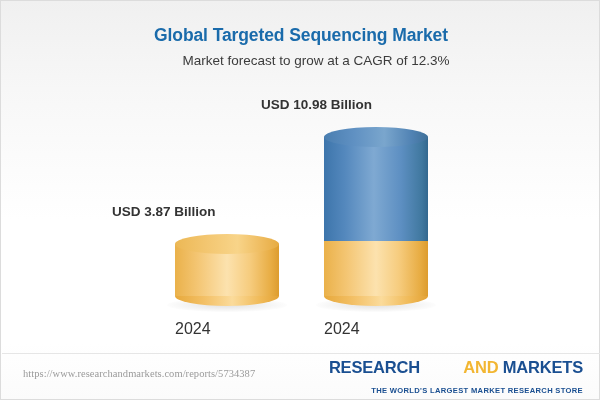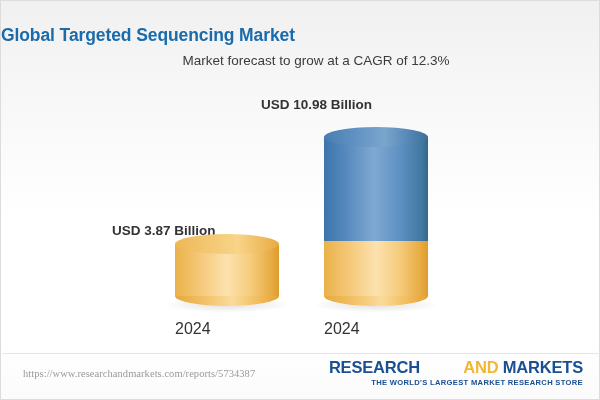--- a/index.html
+++ b/index.html
@@ -19,20 +19,21 @@
     height: 400px;
     box-sizing: border-box;
     border: 1px solid #dcdcdc;
     background: linear-gradient(180deg, #f0f0f0 0%, #f7f7f7 22%, #ffffff 55%, #ffffff 86%, #fbfbfb 100%);
   }
   #chart-title {
     position: absolute;
     top: 24px;
     left: 0;
     width: 600px;
+    text-align: center;
     font-size: 17.5px;
     font-weight: bold;
     color: #1a6bab;
     letter-spacing: -0.1px;
   }
   #chart-subtitle {
     position: absolute;
     top: 52px;
     left: 15px;
     width: 600px;
@@ -134,35 +135,36 @@
   }
   .logo-blue { color: #1a4f91; }
   .logo-gold { color: #f2b632; margin-left: 39px; }
   #logo-tagline {
     font-size: 7.6px;
     font-weight: bold;
     color: #1a4f91;
     letter-spacing: 0.32px;
     line-height: 11px;
     white-space: nowrap;
+    margin-top: 8px;
   }
 </style>
 </head>
 <body>
 
 <div id="card">
 
   <div id="chart-title">Global Targeted Sequencing Market</div>
   <div id="chart-subtitle">Market forecast to grow at a CAGR of 12.3%</div>
 
   <div class="plot">
 
     <div class="bar-group" style="left:174px; top:0;">
 
-      <div class="bar-label" style="left:-63px; top:203px;margin-top:19px;">USD 3.87 Billion</div>
+      <div class="bar-label" style="left:-63px; top:203px;">USD 3.87 Billion</div>
 
       <div class="shadow" style="left:-8px; top:297px;"></div>
 
       <div class="cyl" style="top:233px; height:72px;">
         <div class="cyl-bottom" style="top:52px; background:linear-gradient(90deg,#e7a93c 0%,#f3c066 28%,#fbdb9b 55%,#f0ba58 82%,#e3a236 100%);"></div>
         <div class="cyl-body" style="top:10px; height:52px; background:linear-gradient(90deg,#eab14a 0%,#f4c674 22%,#fce2ae 50%,#f6cc7e 72%,#e8ad44 92%,#dd9c2e 100%);"></div>
         <div class="cyl-top" style="top:0; background:linear-gradient(90deg,#ecb855 0%,#f3c670 30%,#f8d489 60%,#eeba5c 85%,#e6ab42 100%);"></div>
       </div>
 
       <div class="cat-label" style="left:0; top:319px;">2024</div>

